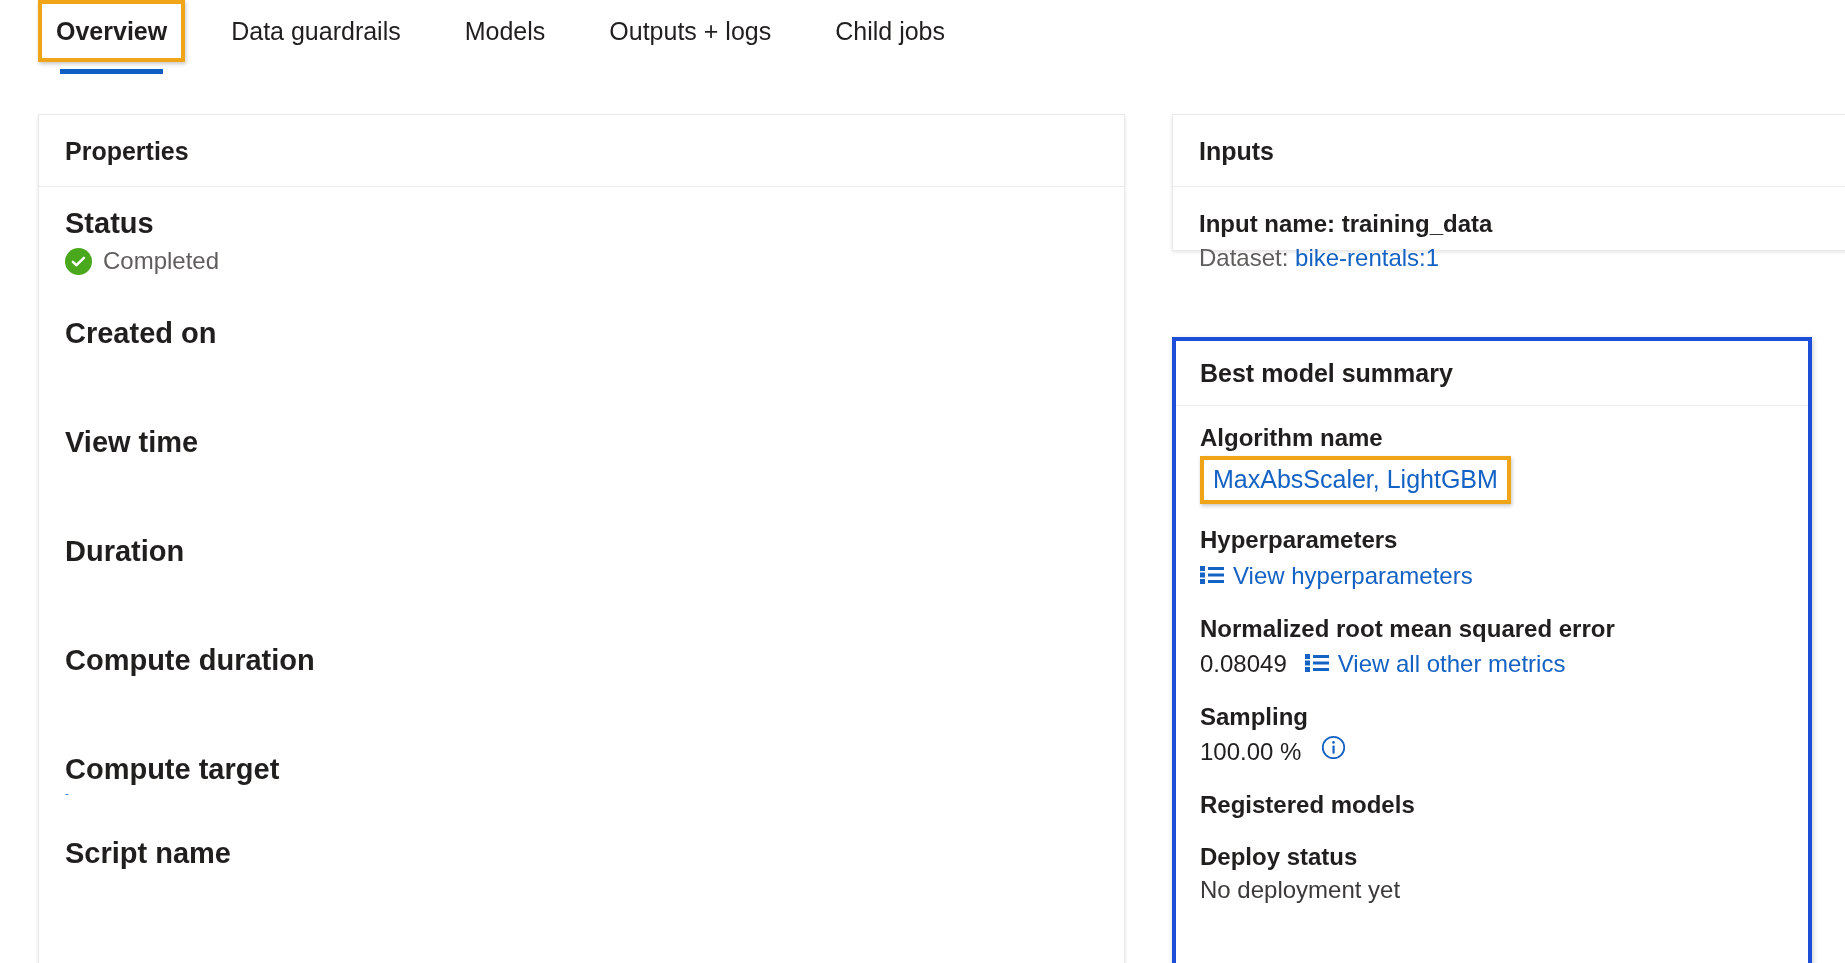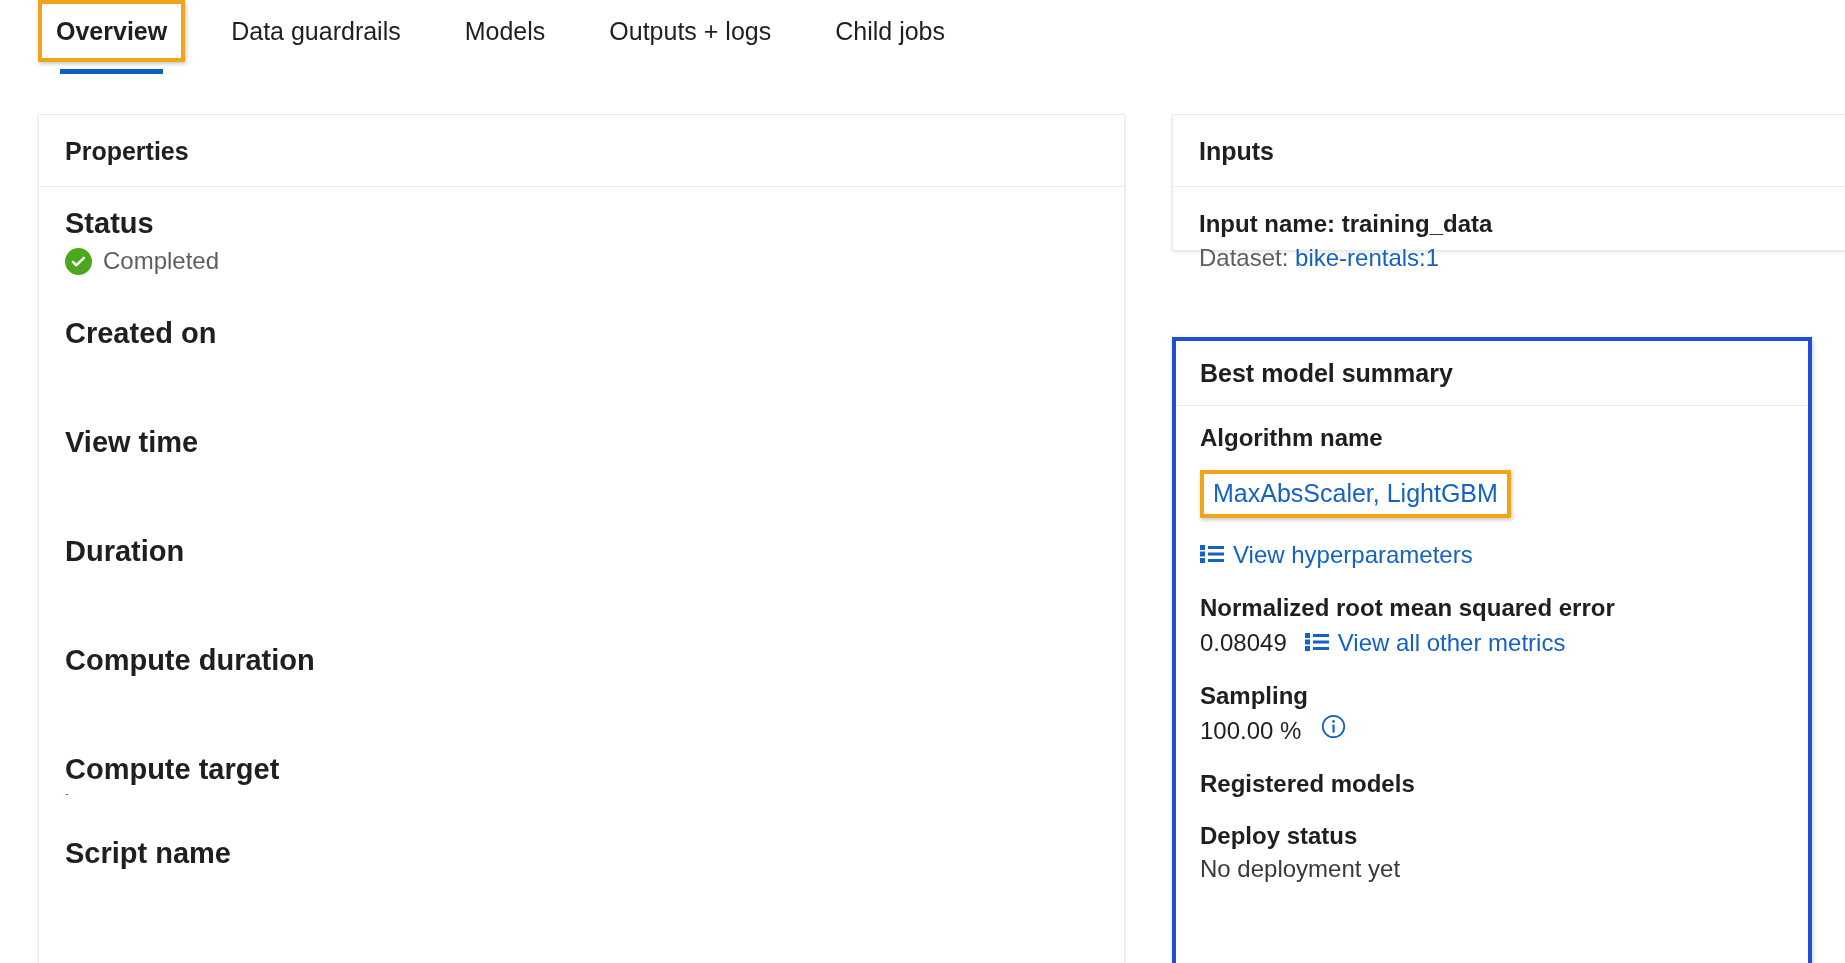--- a/index.html
+++ b/index.html
@@ -194,21 +194,21 @@
     cursor: pointer;
   }
 
   
   .algo-box {
     display: inline-block;
     border: 4px solid #f0a418;
     box-shadow: 1px 2px 4px rgba(0,0,0,0.22);
     background: #ffffff;
     padding: 2px 9px 4px 9px;
-    margin-top: 16px;
+    margin-top: 2px;
   }
   .algo-box .link { font-size: 25px; line-height: 34px; }
 
   .icon-link-row {
     display: flex;
     align-items: center;
     gap: 9px;
     margin-top: 3px;
   }
   .icon-link-row .link { font-size: 24px; line-height: 34px; }
@@ -313,20 +313,21 @@
   <div class="card-body">
 
     <div class="bm-row">
       <div class="bm-label">Algorithm name</div>
       <div class="algo-box">
         <a class="link">MaxAbsScaler, LightGBM</a>
       </div>
     </div>
 
     <div class="bm-row">
+      <div class="bm-label">Hyperparameters</div>
       <div class="icon-link-row">
         <span class="list-icon">
           <svg width="24" height="19" viewBox="0 0 24 19" aria-hidden="true">
             <rect x="0" y="1" width="5" height="5" fill="#1462c4"></rect>
             <rect x="0" y="7.5" width="5" height="5" fill="#1462c4"></rect>
             <rect x="0" y="14" width="5" height="5" fill="#1462c4"></rect>
             <rect x="8" y="2" width="16" height="3" fill="#1462c4"></rect>
             <rect x="8" y="8.5" width="16" height="3" fill="#1462c4"></rect>
             <rect x="8" y="15" width="16" height="3" fill="#1462c4"></rect>
           </svg>

